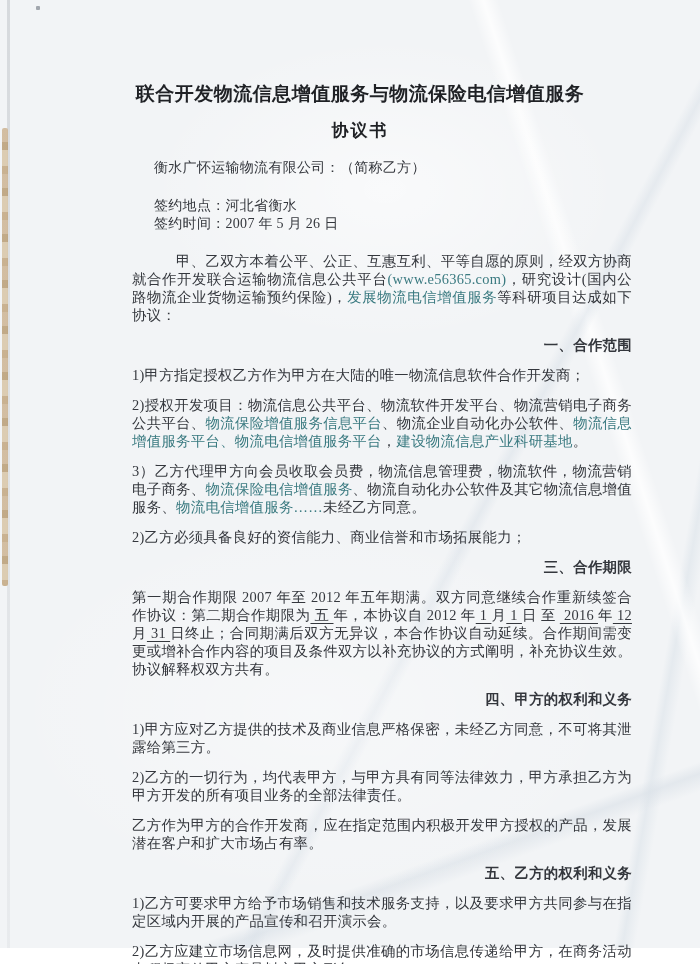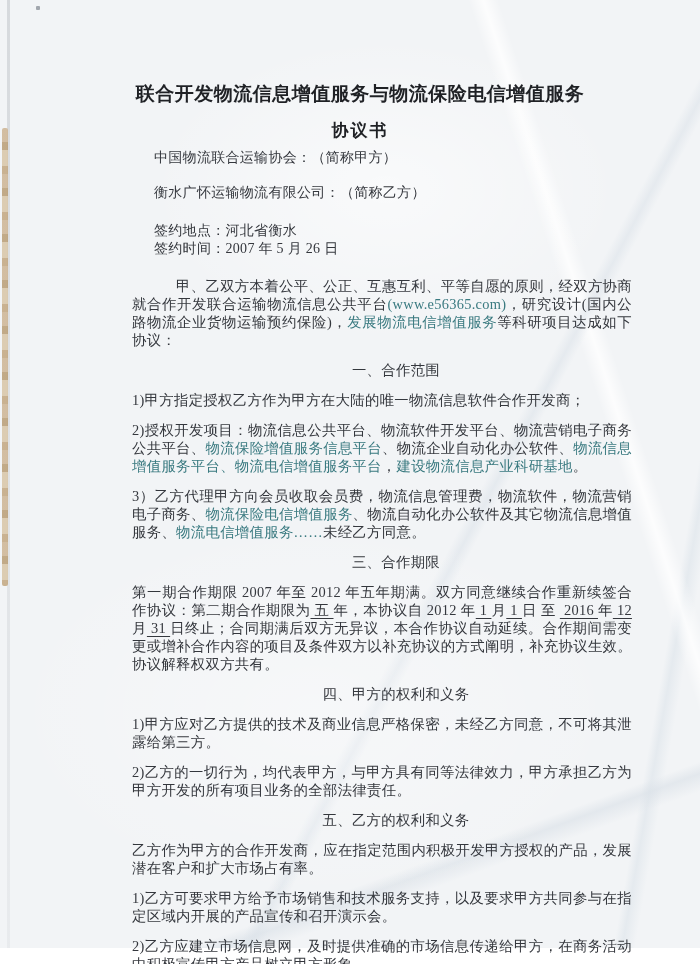--- a/index.html
+++ b/index.html
@@ -105,21 +105,21 @@
   .meta .gap-c { margin-top: 2px; }
   .body {
     margin-top: 20px;
     font-size: 14.4px;
     line-height: 18px;
     letter-spacing: 0.3px;
     text-align: justify;
   }
   .para { margin: 12px; }
   .para.opening { text-indent: 44px; }
-  .para.heading { text-indent: 28px; text-align: center; }
+  .para.heading { text-indent: 28px; text-align: right; font-weight: bold; }
   .para.item { text-indent: 0; }
   .teal { color: var(--teal); }
   .underline {
     text-decoration: underline;
     text-decoration-thickness: 1px;
     text-underline-offset: 3px;
   }
 </style>
 </head>
 <body>
@@ -130,37 +130,37 @@
     <div class="edge-strip"></div>
     <div class="speck"></div>
 
     <div class="doc">
       <div class="titlewrap">
         <h1 class="title-main">联合开发物流信息增值服务与物流保险电信增值服务</h1>
         <h2 class="title-sub">协议书</h2>
       </div>
 
       <div class="meta">
-        <p>中国物流联合运输协会：（简称甲方）</p>
         <p class="gap-a">衡水广怀运输物流有限公司：（简称乙方）</p>
         <p class="gap-b">签约地点：河北省衡水</p>
         <p class="gap-c">签约时间：2007 年 5 月 26 日</p>
       </div>
 
       <div class="body">
           <p class="para opening"><span>甲、乙双方本着公平、公正、互惠互利、平等自愿的原则，经双方协商就合作开发联合运输物流信息公共平台</span><span class="teal">(www.e56365.com)</span><span>，研究设计(国内公路物流企业货物运输预约保险)，</span><span class="teal">发展物流电信增值服务</span><span>等科研项目达成如下协议：</span></p>
           <p class="para heading"><span>一、合作范围</span></p>
           <p class="para item"><span>1)甲方指定授权乙方作为甲方在大陆的唯一物流信息软件合作开发商；</span></p>
           <p class="para item"><span>2)授权开发项目：物流信息公共平台、物流软件开发平台、物流营销电子商务公共平台、</span><span class="teal">物流保险增值服务信息平台</span><span>、物流企业自动化办公软件、</span><span class="teal">物流信息增值服务平台、物流电信增值服务平台</span><span>，</span><span class="teal">建设物流信息产业科研基地</span><span>。</span></p>
           <p class="para item"><span>3）乙方代理甲方向会员收取会员费，物流信息管理费，物流软件，物流营销电子商务、</span><span class="teal">物流保险电信增值服务</span><span>、物流自动化办公软件及其它物流信息增值服务、</span><span class="teal">物流电信增值服务……</span><span>未经乙方同意。</span></p>
+          <p class="para item"><span>2)乙方必须具备良好的资信能力、商业信誉和市场拓展能力；</span></p>
           <p class="para heading"><span>三、合作期限</span></p>
           <p class="para item"><span>第一期合作期限 2007 年至 2012 年五年期满。双方同意继续合作重新续签合作协议：第二期合作期限为</span><span class="underline">&nbsp;五&nbsp;</span><span>年，本协议自 2012 年</span><span class="underline">&nbsp;1&nbsp;</span><span>月</span><span class="underline">&nbsp;1&nbsp;</span><span>日 至 </span><span class="underline">&nbsp;2016&nbsp;</span><span>年</span><span class="underline">&nbsp;12</span><span>月</span><span class="underline">&nbsp;31&nbsp;</span><span>日终止；合同期满后双方无异议，本合作协议自动延续。合作期间需变更或增补合作内容的项目及条件双方以补充协议的方式阐明，补充协议生效。协议解释权双方共有。</span></p>
           <p class="para heading"><span>四、甲方的权利和义务</span></p>
           <p class="para item"><span>1)甲方应对乙方提供的技术及商业信息严格保密，未经乙方同意，不可将其泄露给第三方。</span></p>
           <p class="para item"><span>2)乙方的一切行为，均代表甲方，与甲方具有同等法律效力，甲方承担乙方为甲方开发的所有项目业务的全部法律责任。</span></p>
+          <p class="para item"><span>乙方作为甲方的合作开发商，应在指定范围内积极开发甲方授权的产品，发展潜在客户和扩大市场占有率。</span></p>
           <p class="para heading"><span>五、乙方的权利和义务</span></p>
-          <p class="para item"><span>乙方作为甲方的合作开发商，应在指定范围内积极开发甲方授权的产品，发展潜在客户和扩大市场占有率。</span></p>
           <p class="para item"><span>1)乙方可要求甲方给予市场销售和技术服务支持，以及要求甲方共同参与在指定区域内开展的产品宣传和召开演示会。</span></p>
           <p class="para item"><span>2)乙方应建立市场信息网，及时提供准确的市场信息传递给甲方，在商务活动中积极宣传甲方产品树立甲方形象。</span></p>
         </div>
     </div>
   </div>
 </div>
 
 </body></html>

